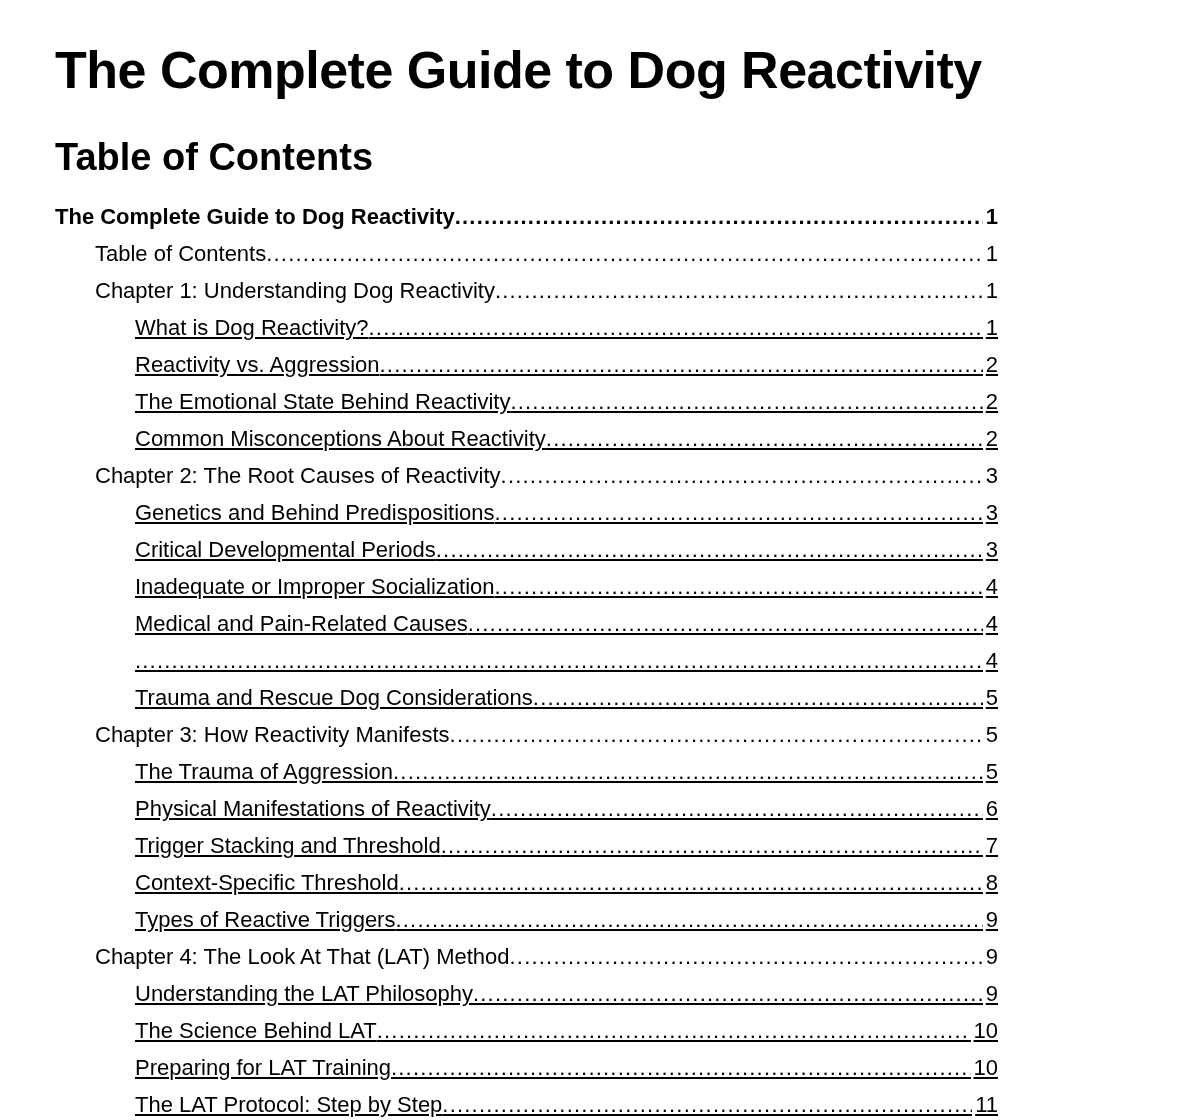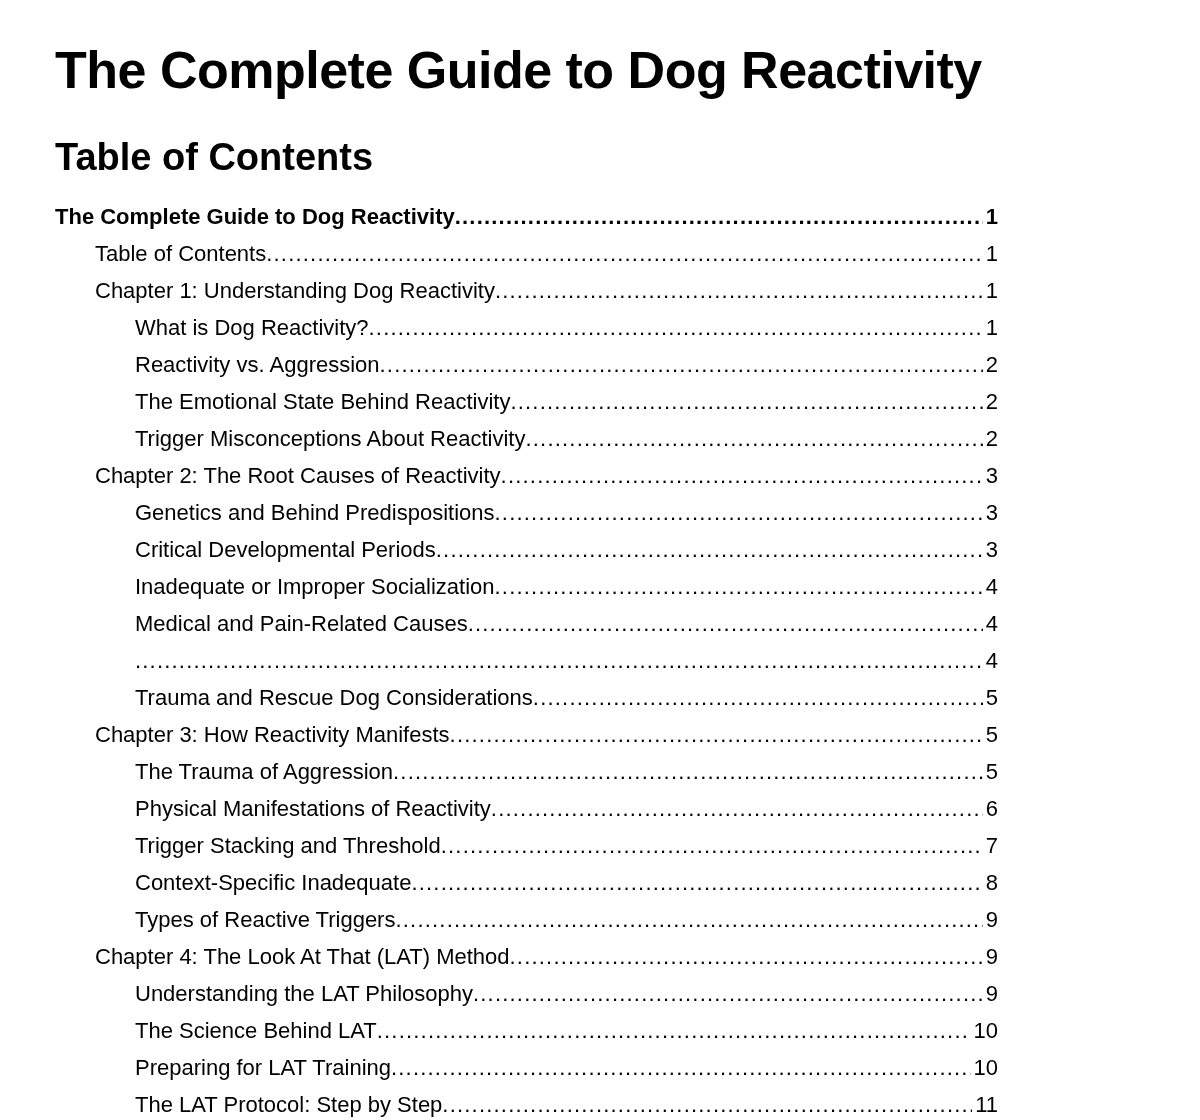--- a/index.html
+++ b/index.html
@@ -42,21 +42,21 @@
   .toc-row {
     display: flex;
     align-items: baseline;
     font-size: 22px;
     line-height: 37px;
     height: 37px;
     overflow: hidden;
   }
   .toc-row.lvl0 { padding-left: 0; }
   .toc-row.lvl1 { padding-left: 40px; }
-  .toc-row.lvl2 { padding-left: 80px; }
+  .toc-row.lvl2 { padding-left: 80px; text-decoration: underline; }
   .toc-row.bold { font-weight: bold; }
   .toc-label {
     white-space: nowrap;
     flex: 0 0 auto;
   }
   .toc-dots {
     flex: 1 1 auto;
     min-width: 12px;
     overflow: hidden;
     white-space: nowrap;
@@ -100,21 +100,21 @@
     <span class="toc-label">Reactivity vs. Aggression</span>
     <span class="toc-dots">....................................................................................................................................................................................................................................................................</span>
     <span class="toc-page">2</span>
   </div>
       <div class="toc-row lvl2">
     <span class="toc-label">The Emotional State Behind Reactivity</span>
     <span class="toc-dots">....................................................................................................................................................................................................................................................................</span>
     <span class="toc-page">2</span>
   </div>
       <div class="toc-row lvl2">
-    <span class="toc-label">Trigger Misconceptions About Reactivity</span>
+    <span class="toc-label">Common Misconceptions About Reactivity</span>
     <span class="toc-dots">....................................................................................................................................................................................................................................................................</span>
     <span class="toc-page">2</span>
   </div>
       <div class="toc-row lvl1">
     <span class="toc-label">Chapter 2: The Root Causes of Reactivity</span>
     <span class="toc-dots">....................................................................................................................................................................................................................................................................</span>
     <span class="toc-page">3</span>
   </div>
       <div class="toc-row lvl2">
     <span class="toc-label">Genetics and Behind Predispositions</span>
@@ -159,21 +159,21 @@
     <span class="toc-label">Physical Manifestations of Reactivity</span>
     <span class="toc-dots">....................................................................................................................................................................................................................................................................</span>
     <span class="toc-page">6</span>
   </div>
       <div class="toc-row lvl2">
     <span class="toc-label">Trigger Stacking and Threshold</span>
     <span class="toc-dots">....................................................................................................................................................................................................................................................................</span>
     <span class="toc-page">7</span>
   </div>
       <div class="toc-row lvl2">
-    <span class="toc-label">Context-Specific Inadequate</span>
+    <span class="toc-label">Context-Specific Threshold</span>
     <span class="toc-dots">....................................................................................................................................................................................................................................................................</span>
     <span class="toc-page">8</span>
   </div>
       <div class="toc-row lvl2">
     <span class="toc-label">Types of Reactive Triggers</span>
     <span class="toc-dots">....................................................................................................................................................................................................................................................................</span>
     <span class="toc-page">9</span>
   </div>
       <div class="toc-row lvl1">
     <span class="toc-label">Chapter 4: The Look At That (LAT) Method</span>

